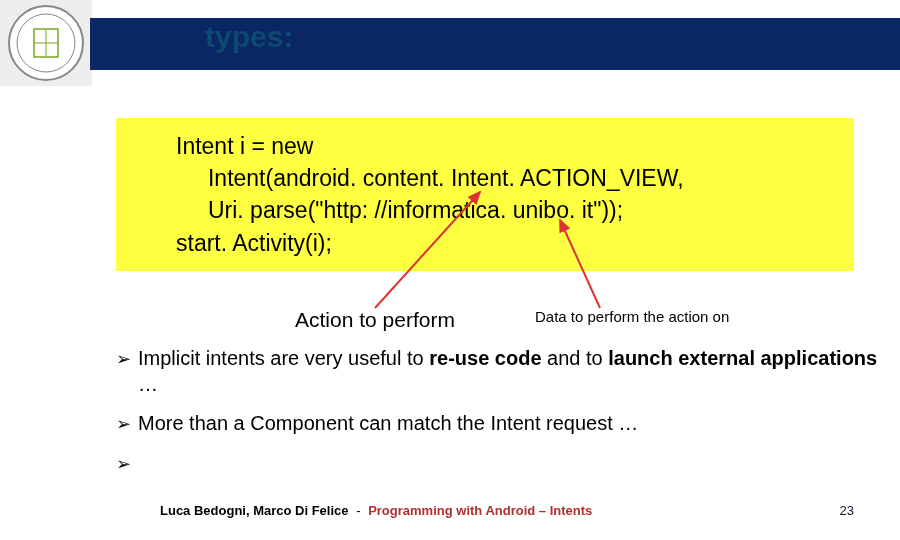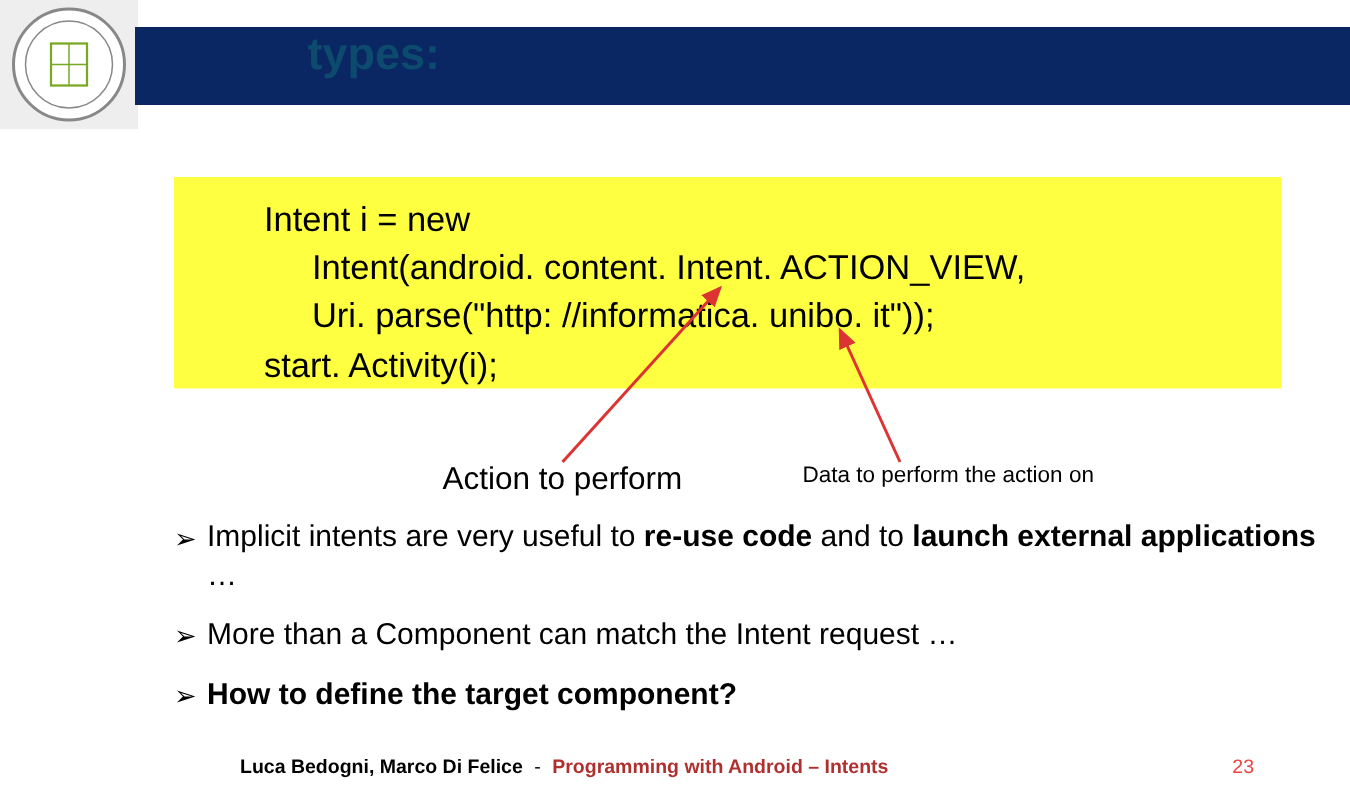--- a/index.html
+++ b/index.html
@@ -35,21 +35,21 @@
     width: 92px; height: 86px;
     background: #eee;
     display:flex; align-items:center; justify-content:center;
   }
   .seal svg { display:block; }
   .code-box {
     position: absolute;
     left: 116px; top: 118px;
     width: 718px;
     background: #ffff42;
-    padding: 12px 10px 0 10px;
+    padding: 12px 10px 12px 10px;
   }
   .code-box .line {
     font-size: 23px;
     line-height: 1.4;
     color: #000;
     white-space: pre;
   }
   .label-left {
     position:absolute; left:295px; top:308px; font-size:21px;
   }
@@ -80,23 +80,23 @@
   .footer {
     position:absolute;
     left:160px; bottom:22px;
     font-size: 13px;
   }
   .footer .f1 { font-weight:bold; color:#000; }
   .footer .sep { color:#000; margin: 0 4px;}
   .footer .f2 { font-weight:bold; color:#b03030; }
   .pagenum {
     position:absolute;
-    right:64px; bottom:22px;
+    right:46px; bottom:22px;
     font-size: 13px;
-    color:#ef4444;
+    color:#0f172a;
   }
 </style>
 </head>
 <body>
 
 <div class="seal">
   <svg width="84" height="80" viewBox="0 0 84 80">
     <circle cx="42" cy="40" r="37" fill="#fff" stroke="#888" stroke-width="2"></circle>
     <circle cx="42" cy="40" r="29" fill="none" stroke="#888" stroke-width="1"></circle>
     <rect x="30" y="26" width="24" height="28" fill="none" stroke="#7a2" stroke-width="1.5"></rect>
@@ -138,23 +138,20 @@
     </span>
   </div>
   <div class="item">
     <span class="arrow">➢</span>
     <span>
       <span>More than a Component can match the Intent request …</span>
     </span>
   </div>
   <div class="item">
     <span class="arrow">➢</span>
-    <span>
-      <b>How to define the target component?</b>
-    </span>
   </div>
 </div>
 
 <div class="footer">
   <span class="f1">Luca Bedogni, Marco Di Felice</span>
   <span class="sep">-</span>
   <span class="f2">Programming with Android – Intents</span>
 </div>
 <div class="pagenum">23</div>
 

